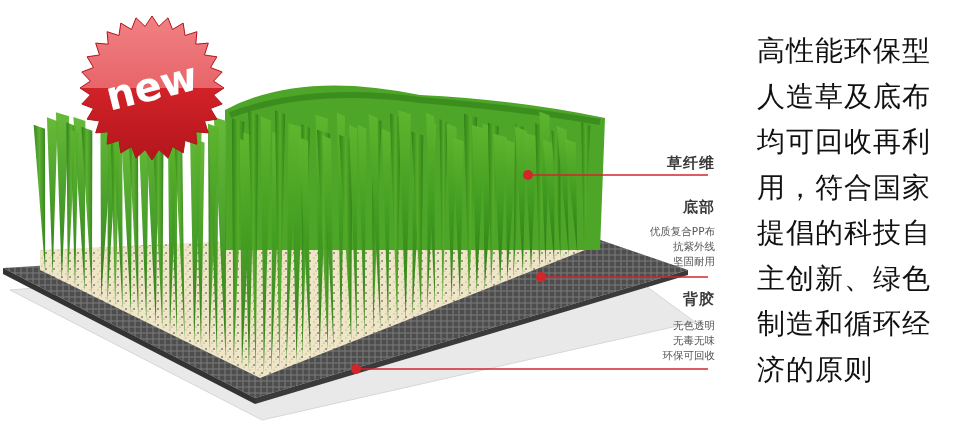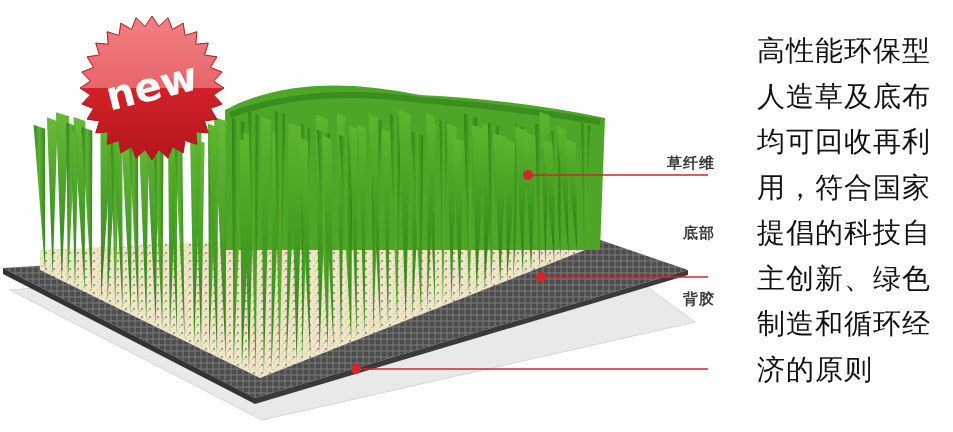--- a/index.html
+++ b/index.html
@@ -142,23 +142,33 @@
 
   <g transform="translate(152,88)">
     <polygon id="starburst" fill="url(#badgeG)" stroke="#b0141a" stroke-width="1" points="72.0,0.0 61.6,6.9 70.2,16.0 58.5,20.5 64.9,31.2 52.5,33.0 56.3,44.9 43.8,43.8 44.9,56.3 33.0,52.5 31.2,64.9 20.5,58.5 16.0,70.2 6.9,61.6 0.0,72.0 -6.9,61.6 -16.0,70.2 -20.5,58.5 -31.2,64.9 -33.0,52.5 -44.9,56.3 -43.8,43.8 -56.3,44.9 -52.5,33.0 -64.9,31.2 -58.5,20.5 -70.2,16.0 -61.6,6.9 -72.0,0.0 -61.6,-6.9 -70.2,-16.0 -58.5,-20.5 -64.9,-31.2 -52.5,-33.0 -56.3,-44.9 -43.8,-43.8 -44.9,-56.3 -33.0,-52.5 -31.2,-64.9 -20.5,-58.5 -16.0,-70.2 -6.9,-61.6 -0.0,-72.0 6.9,-61.6 16.0,-70.2 20.5,-58.5 31.2,-64.9 33.0,-52.5 44.9,-56.3 43.8,-43.8 56.3,-44.9 52.5,-33.0 64.9,-31.2 58.5,-20.5 70.2,-16.0 61.6,-6.9"></polygon>
     <text x="0" y="12" text-anchor="middle" fill="#ffffff" font-family="DejaVu Sans, sans-serif" font-weight="bold" font-size="40" transform="rotate(-14)">new</text>
   </g>
 </svg>
 
 <div class="callout-wrap">
   <div class="callout-title" style="top:154px;">草纤维</div>
 
-  <div class="callout-title" style="top:198px;margin-top:26px;">底部</div>
+  <div class="callout-title" style="top:198px;">底部</div>
+  <div class="callout-sub" style="top:224px; right:0;">
+    <div>优质复合PP布</div>
+    <div>抗紫外线</div>
+    <div>坚固耐用</div>
+  </div>
 
   <div class="callout-title" style="top:290px;">背胶</div>
+  <div class="callout-sub" style="top:318px; right:0;">
+    <div>无色透明</div>
+    <div>无毒无味</div>
+    <div>环保可回收</div>
+  </div>
 </div>
 
 <div id="desc">
   <div>高性能环保型</div>
   <div>人造草及底布</div>
   <div>均可回收再利</div>
   <div>用，符合国家</div>
   <div>提倡的科技自</div>
   <div>主创新、绿色</div>
   <div>制造和循环经</div>

